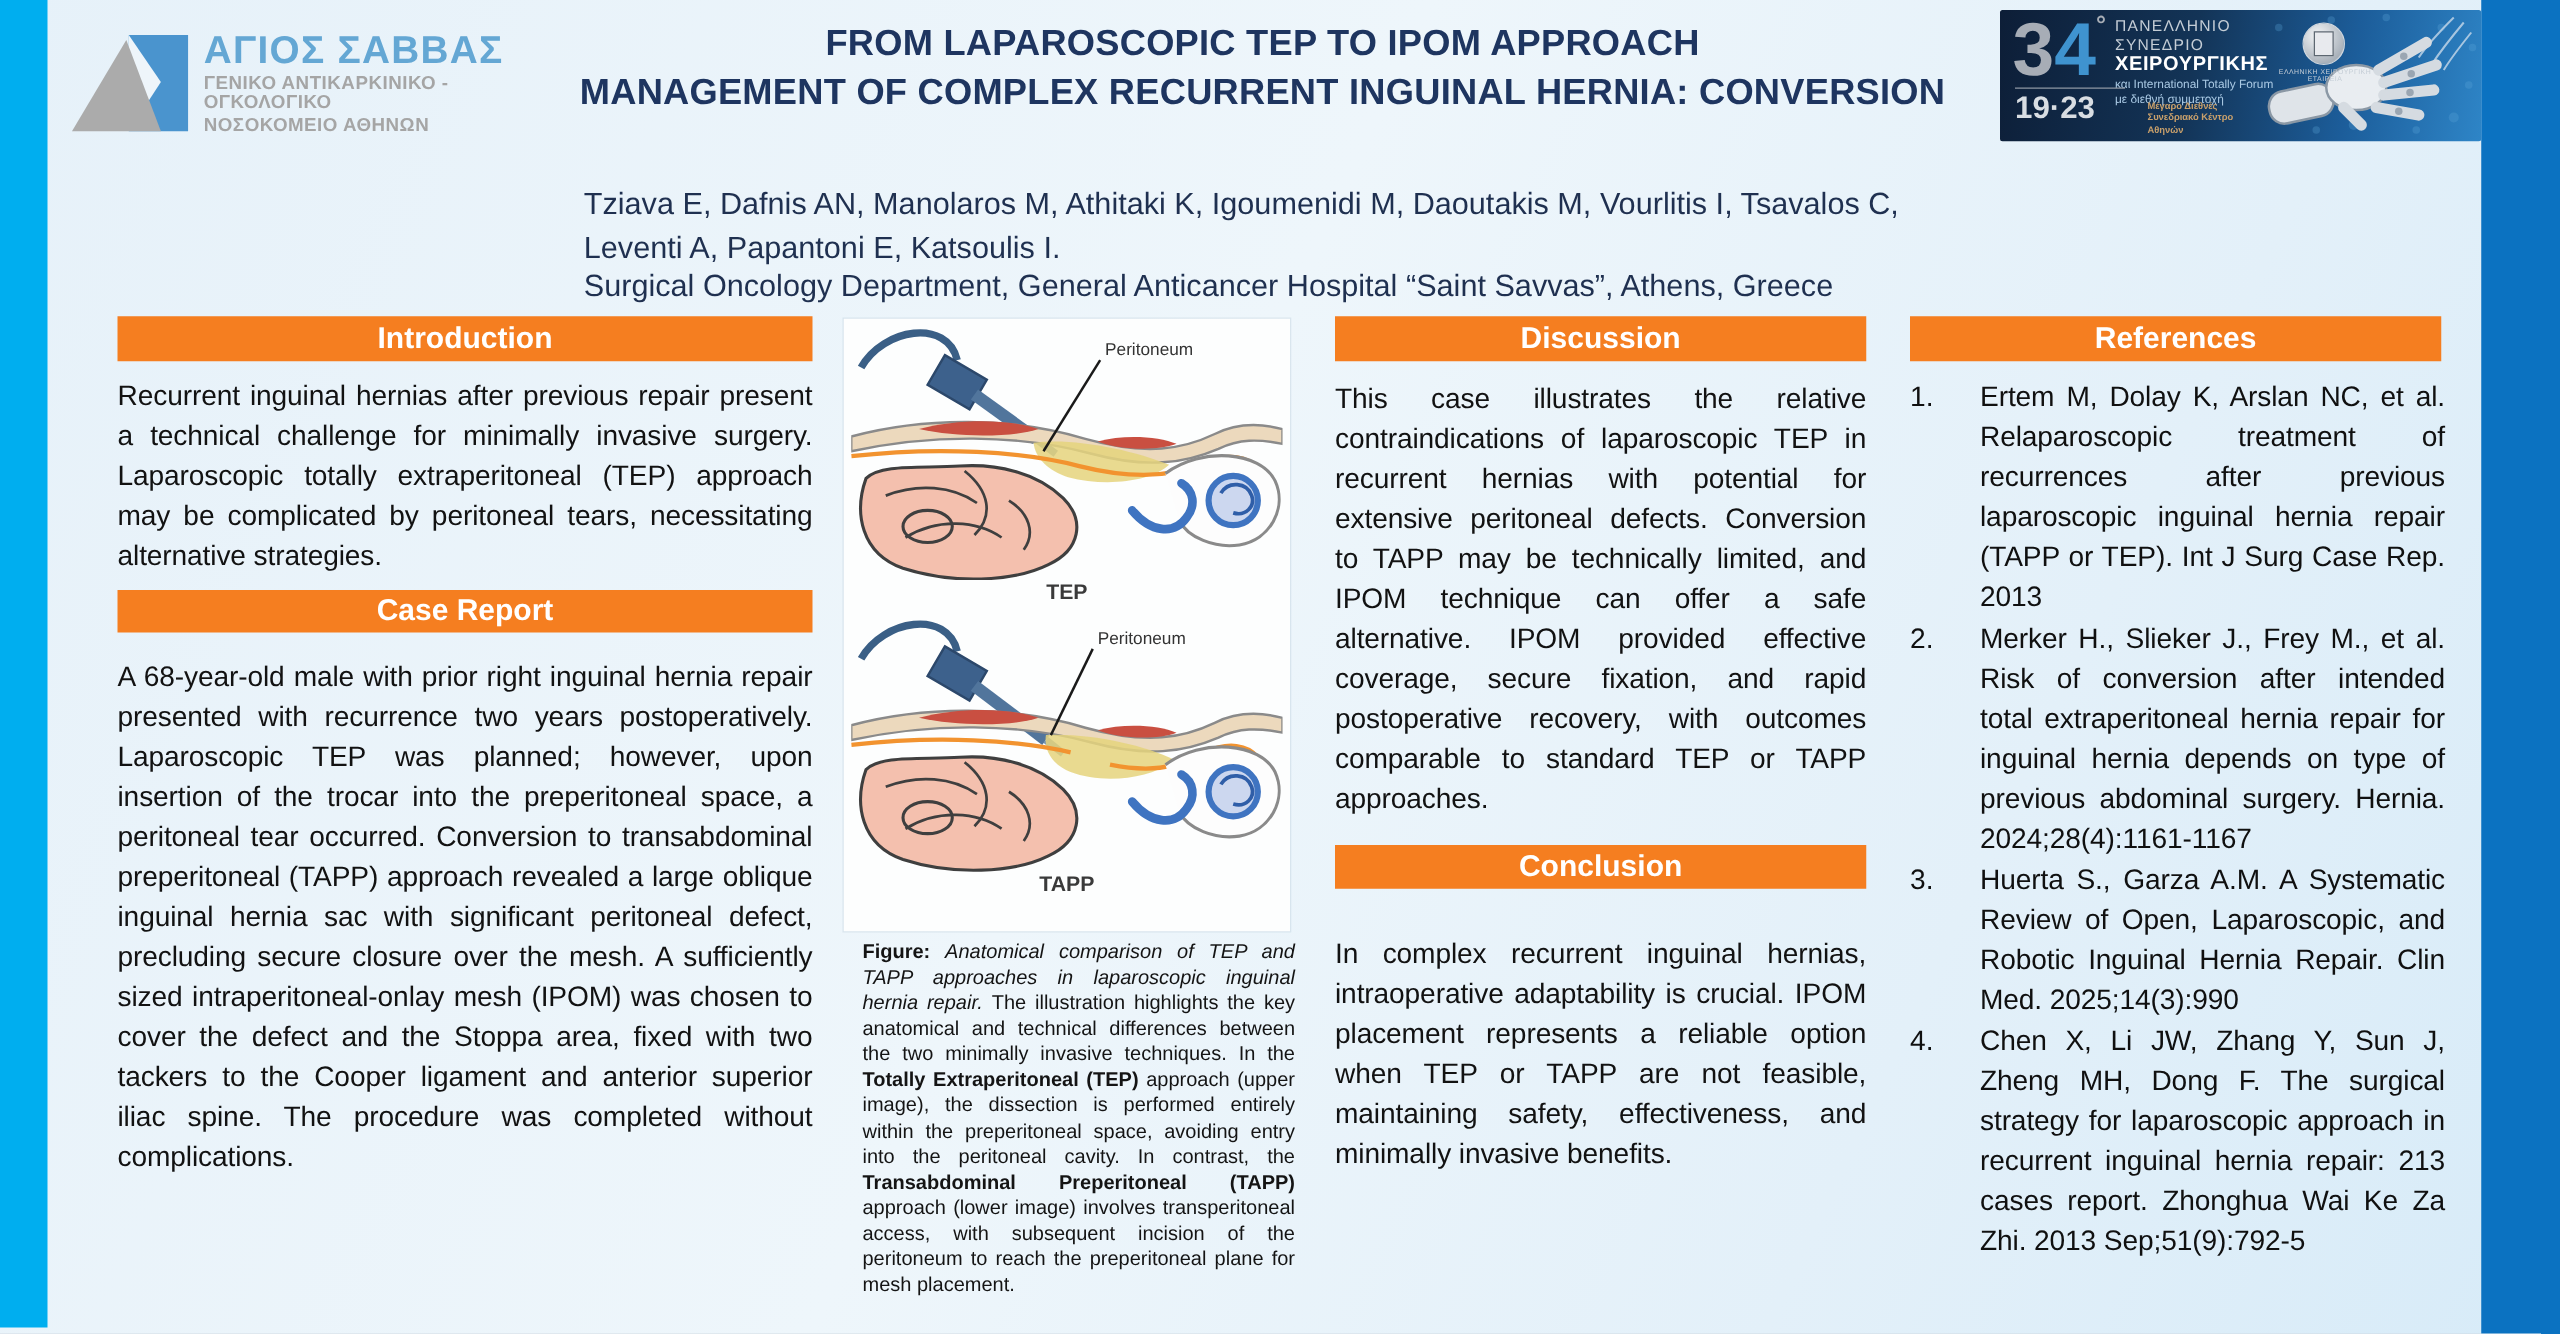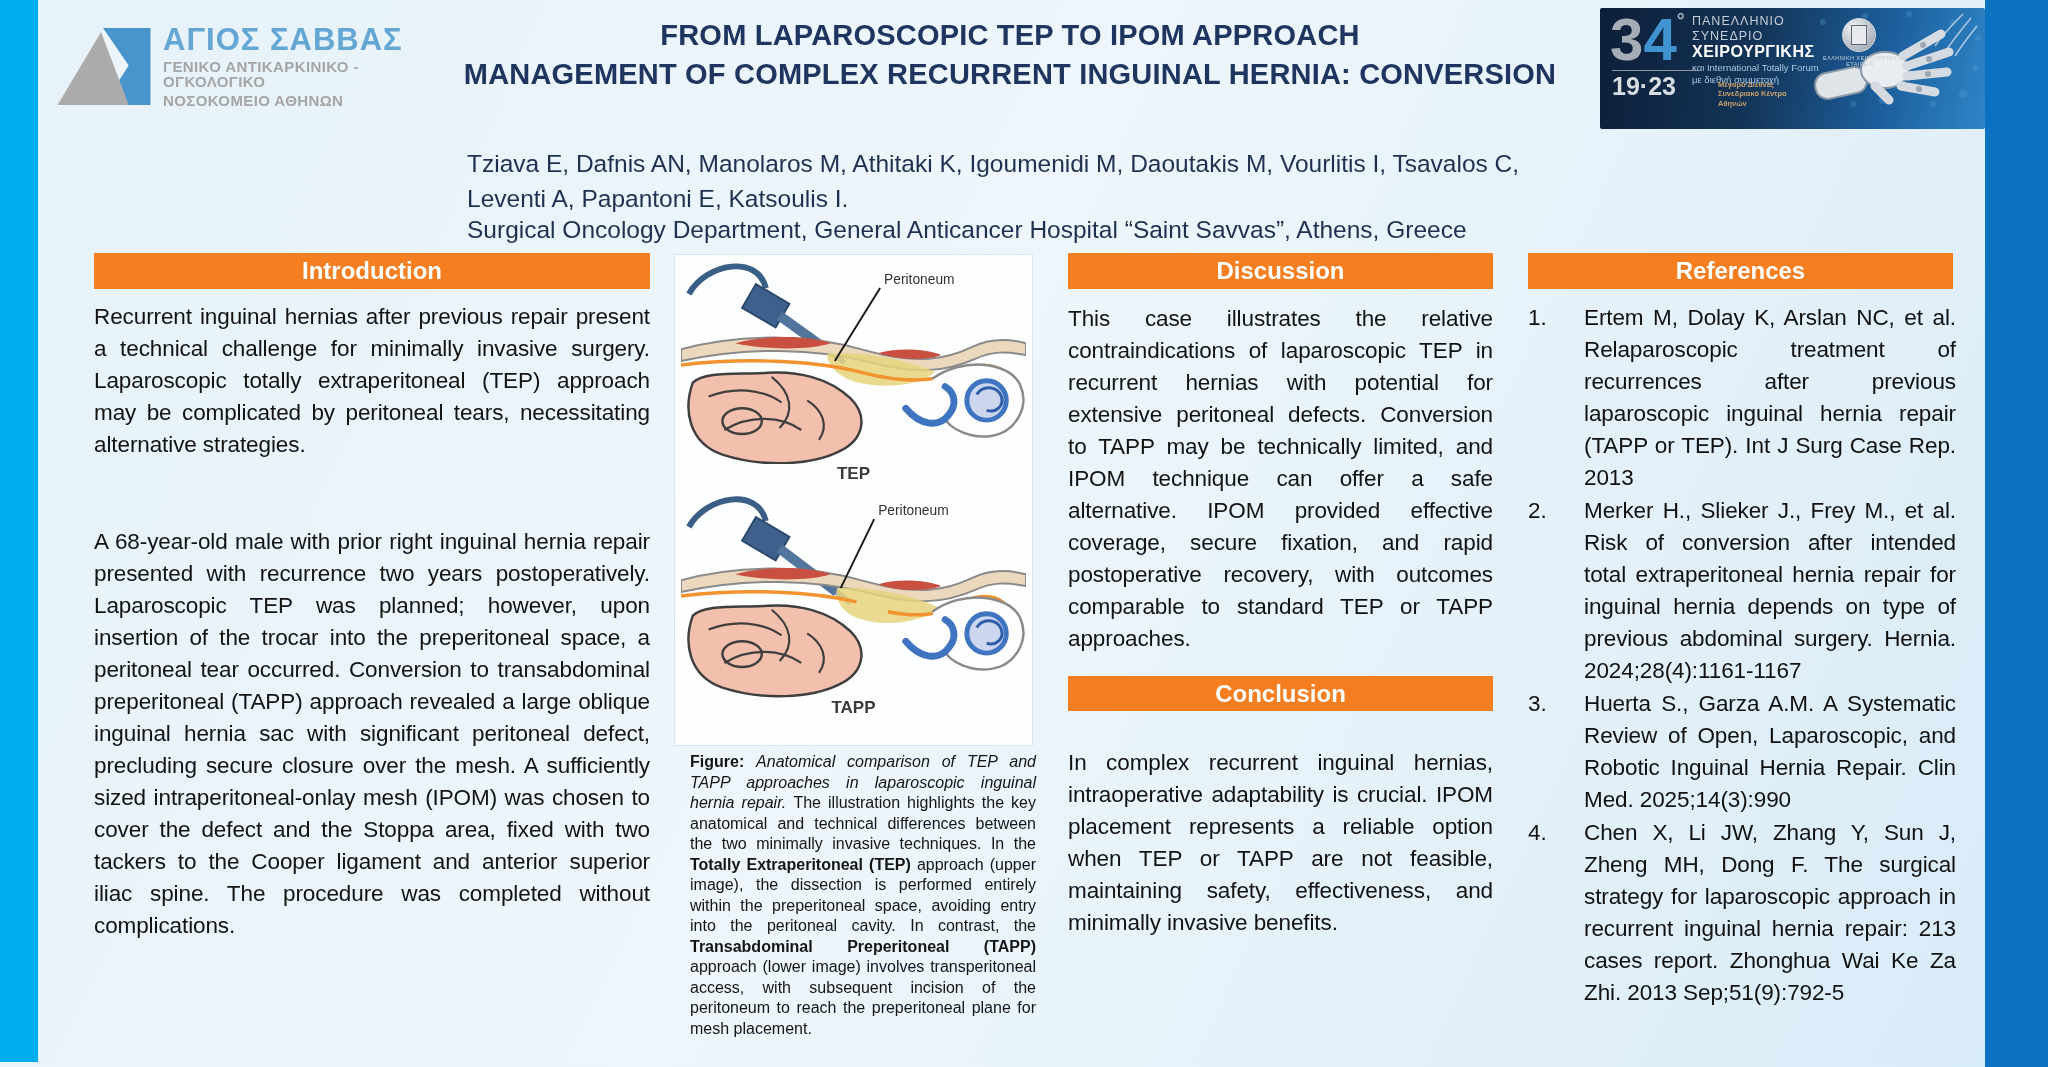--- a/index.html
+++ b/index.html
@@ -14,21 +14,21 @@
 
   
   .logo{position:absolute;left:55px;top:20px;width:370px;height:92px;display:flex;align-items:center;}
   .logo-mark{width:100px;height:84px;flex:0 0 auto;}
   .logo-text{margin-left:8px;line-height:1;}
   .logo-name{font-size:31px;font-weight:700;color:#64a7d4;letter-spacing:1px;}
   .logo-sub{font-size:15px;font-weight:700;color:#a5a5a5;margin-top:4px;letter-spacing:.4px;}
   .title{position:absolute;left:430px;top:16px;width:1160px;text-align:center;
     font-size:29px;font-weight:700;color:#1e3560;line-height:39px;letter-spacing:.2px;}
 
-  .banner{position:absolute;left:1600px;top:8px;width:385px;height:121px;border-radius:2px;overflow:hidden;
+  .banner{position:absolute;left:1600px;top:8px;width:385px;height:105px;border-radius:2px;overflow:hidden;
     background:linear-gradient(100deg,#0d1e37 0%,#133457 40%,#1c5d9a 72%,#2e85c7 100%);color:#fff;}
   .b-num{position:absolute;left:10px;top:2px;font-size:60px;font-weight:700;line-height:1;}
   .b-num .n3{color:#a7adb6;}
   .b-num .n4{color:#3f93cf;}
   .b-num .deg{font-size:20px;color:#a7adb6;vertical-align:top;}
   .b-lines{position:absolute;left:92px;top:7px;line-height:1;}
   .b-l1{font-size:12.5px;color:#c4cdd6;letter-spacing:1px;margin-bottom:2px;}
   .b-l3{font-size:16px;font-weight:700;color:#ffffff;letter-spacing:.5px;margin:2px 0 3px;}
   .b-l4{font-size:9.5px;color:#a9c9e4;margin-bottom:2px;}
   .b-dates-rule{position:absolute;left:12px;top:62px;width:88px;height:1px;background:#8d97a3;}
@@ -160,20 +160,21 @@
         <div class="b-emblem-inner"></div>
       </div>
     <div class="b-emblem-cap">ΕΛΛΗΝΙΚΗ ΧΕΙΡΟΥΡΓΙΚΗ ΕΤΑΙΡΕΙΑ</div>
   </div>
 
   <div class="authors"><span>Tziava E, Dafnis AN, Manolaros M, Athitaki K, Igoumenidi M, Daoutakis M, Vourlitis I, Tsavalos C,</span><br><span>Leventi A, Papantoni E, Katsoulis I.</span></div>
   <div class="affiliation">Surgical Oncology Department, General Anticancer Hospital “Saint Savvas”, Athens, Greece</div>
 
   <div class="sec-header col1 h-intro">Introduction</div>
   <div class="sec-body col1 t-intro">Recurrent inguinal hernias after previous repair present a technical challenge for minimally invasive surgery. Laparoscopic totally extraperitoneal (TEP) approach may be complicated by peritoneal tears, necessitating alternative strategies.</div>
+  <div class="sec-header col1 h-case">Case Report</div>
   <div class="sec-body col1 t-case">A 68-year-old male with prior right inguinal hernia repair presented with recurrence two years postoperatively. Laparoscopic TEP was planned; however, upon insertion of the trocar into the preperitoneal space, a peritoneal tear occurred. Conversion to transabdominal preperitoneal (TAPP) approach revealed a large oblique inguinal hernia sac with significant peritoneal defect, precluding secure closure over the mesh. A sufficiently sized intraperitoneal-onlay mesh (IPOM) was chosen to cover the defect and the Stoppa area, fixed with two tackers to the Cooper ligament and anterior superior iliac spine. The procedure was completed without complications.</div>
 
   <div class="fig-panel">
     <svg class="fig-img" width="345" height="205" viewBox="0 0 350 205">
       <path d="M8,34 C26,2 78,-6 86,28" stroke="#3a5f86" stroke-width="6" fill="none"></path>
       <polygon points="76,24 110,44 96,68 62,48" fill="#3d618c" stroke="#2c486b" stroke-width="2"></polygon>
       <line x1="100" y1="56" x2="150" y2="92" stroke="#51759c" stroke-width="10"></line>
       <line x1="150" y1="92" x2="166" y2="104" stroke="#6a8cb0" stroke-width="6"></line>
       <path d="M0,90 C60,74 130,74 190,92 C240,106 270,100 295,88 C315,78 335,80 350,84 L350,96 C330,92 315,92 298,100 C270,112 240,116 195,104 C135,88 65,88 0,102 Z" fill="#ecd9bd" stroke="#8a8a8a" stroke-width="2"></path>
       <path d="M55,84 C88,75 130,76 152,84 C130,91 86,91 55,84 Z" fill="#c94f41"></path>

